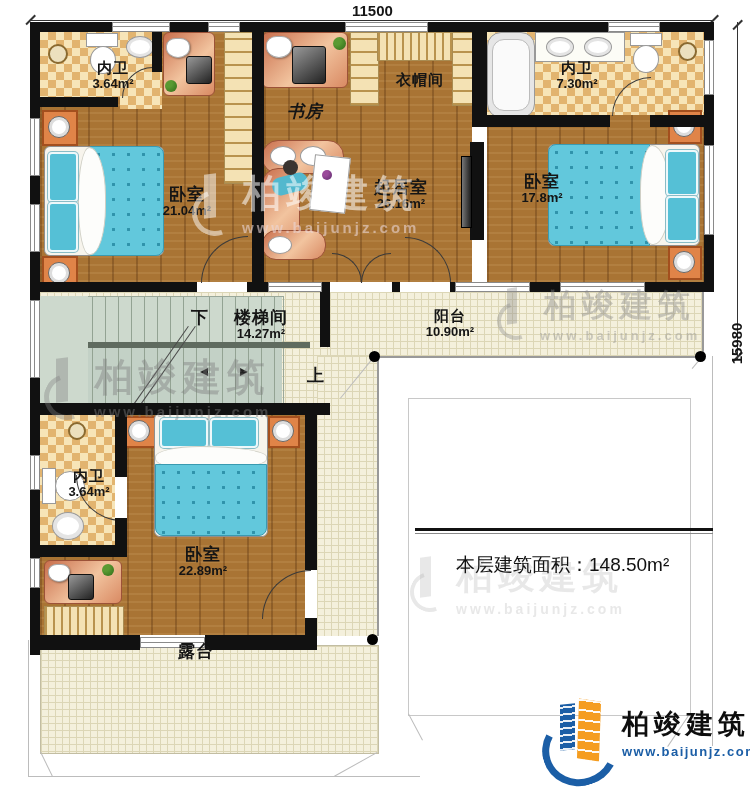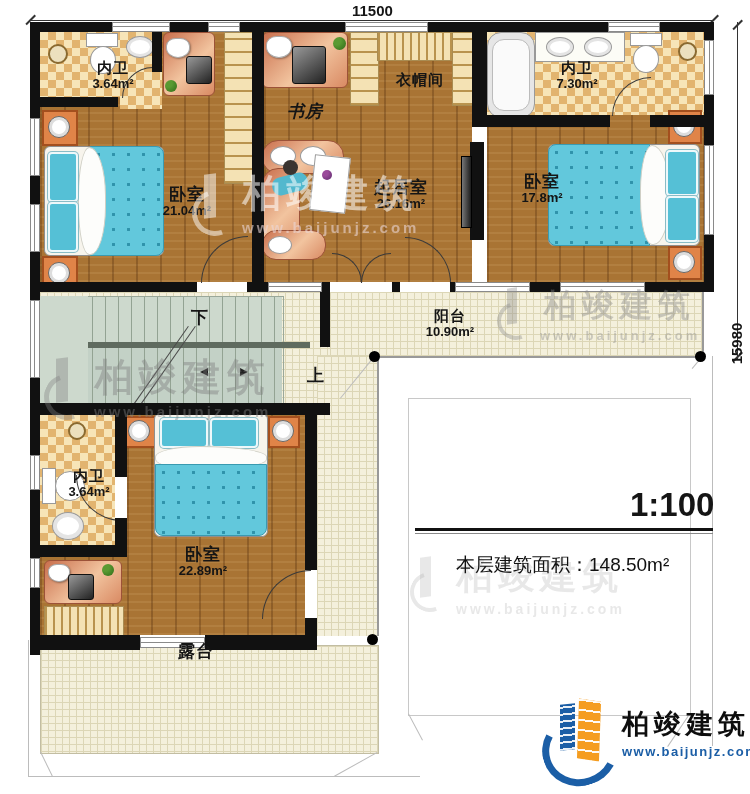--- a/index.html
+++ b/index.html
@@ -296,20 +296,24 @@
     <div class="rname-sm">内卫</div>
     <div class="rarea">7.30m²</div>
   </div>
   <div class="label" style="left:500px;top:172px;width:84px;">
     <div class="rname">卧室</div>
     <div class="rarea">17.8m²</div>
   </div>
   <div class="label" style="left:186px;top:308px;width:28px;">
     <div class="rname">下</div>
   </div>
+  <div class="label" style="left:218px;top:308px;width:86px;">
+    <div class="rname">楼梯间</div>
+    <div class="rarea">14.27m²</div>
+  </div>
   <div class="label" style="left:302px;top:366px;width:28px;">
     <div class="rname">上</div>
   </div>
   <div class="label" style="left:412px;top:308px;width:76px;">
     <div class="rname-sm">阳台</div>
     <div class="rarea">10.90m²</div>
   </div>
   <div class="label" style="left:54px;top:468px;width:70px;">
     <div class="rname-sm">内卫</div>
     <div class="rarea">3.64m²</div>
@@ -356,21 +360,20 @@
     <div class="wm-mark" style="width:40px;height:64px;">
       <div class="wm-m1" style="left:12px;top:5px;width:11px;height:40px;background:rgba(150,150,150,.22);transform:skewY(-8deg);"></div>
       <div class="wm-m2" style="left:2px;top:20px;width:32px;height:32px;border:4px solid rgba(150,150,150,.22);border-top-color:transparent;border-right-color:transparent;transform:rotate(25deg);"></div>
     </div>
     <div class="wm-col">
       <div class="wm-name" style="font-size:36px;color:rgba(150,150,150,.22);">柏竣建筑</div>
       <div class="wm-url" style="font-size:14px;color:rgba(150,150,150,.22);">www.baijunjz.com</div>
     </div>
   </div>
 
-  <div class="tb-scale" style="left:630px;top:486px;">1:100</div>
   <div class="abs" style="left:415px;top:528px;width:298px;height:3px;background:#111;z-index:9;"></div>
   <div class="abs" style="left:415px;top:533px;width:298px;height:1px;background:#8a8a8a;z-index:9;"></div>
   <div class="tb-line" style="left:456px;top:552px;">
     <span>本层建筑面积：</span><span>148.50m²</span>
   </div>
 
   <div class="abs" style="left:542px;top:696px;width:78px;height:80px;z-index:9;">
     <div class="abs" style="left:0;top:18px;width:62px;height:58px;border:7px solid transparent;border-left-color:#1b5ea6;border-bottom-color:#1b5ea6;border-radius:50%;transform:rotate(-18deg);"></div>
     <div class="abs" style="left:18px;top:8px;width:15px;height:46px;background:#1b5ea6;background-image:repeating-linear-gradient(0deg,rgba(255,255,255,.9) 0 2px,transparent 2px 7px);transform:skewY(-6deg);"></div>
     <div class="abs" style="left:36px;top:4px;width:22px;height:60px;background:#f59d20;background-image:repeating-linear-gradient(0deg,transparent 0 8px,rgba(255,255,255,.95) 8px 10px);transform:skewY(6deg) rotate(2deg);"></div>

